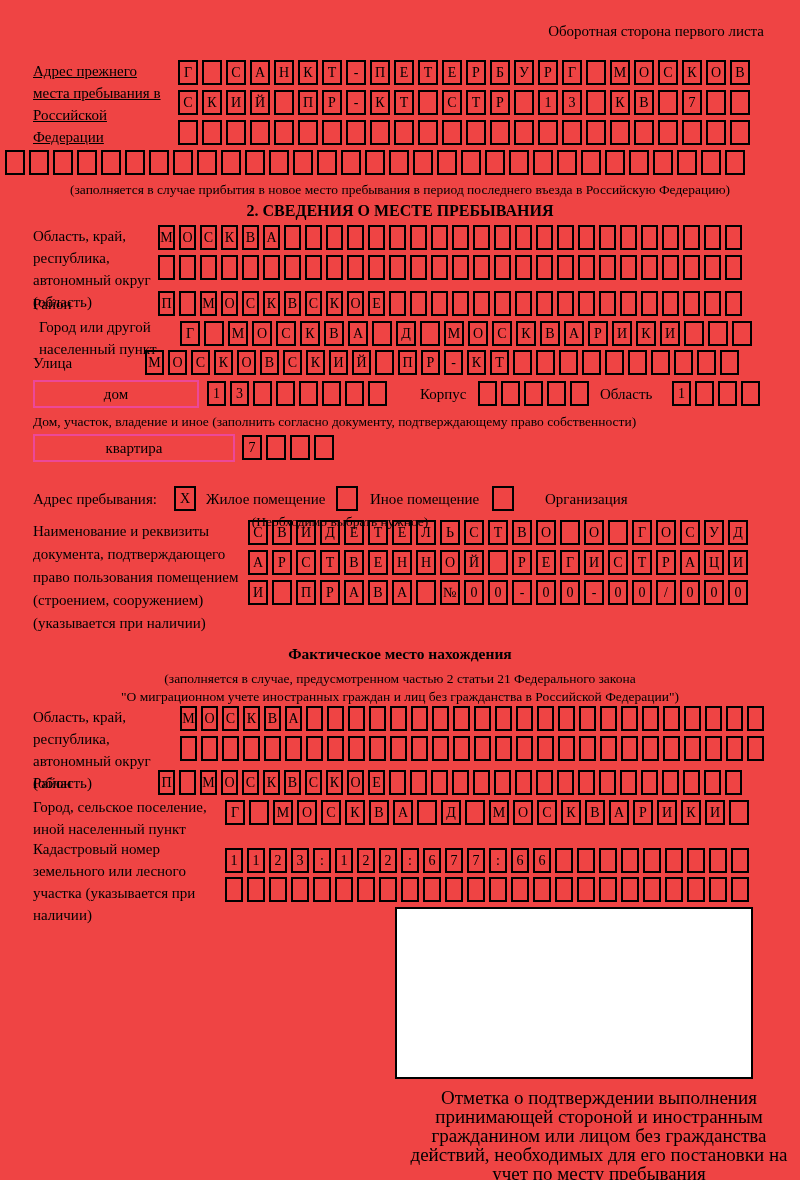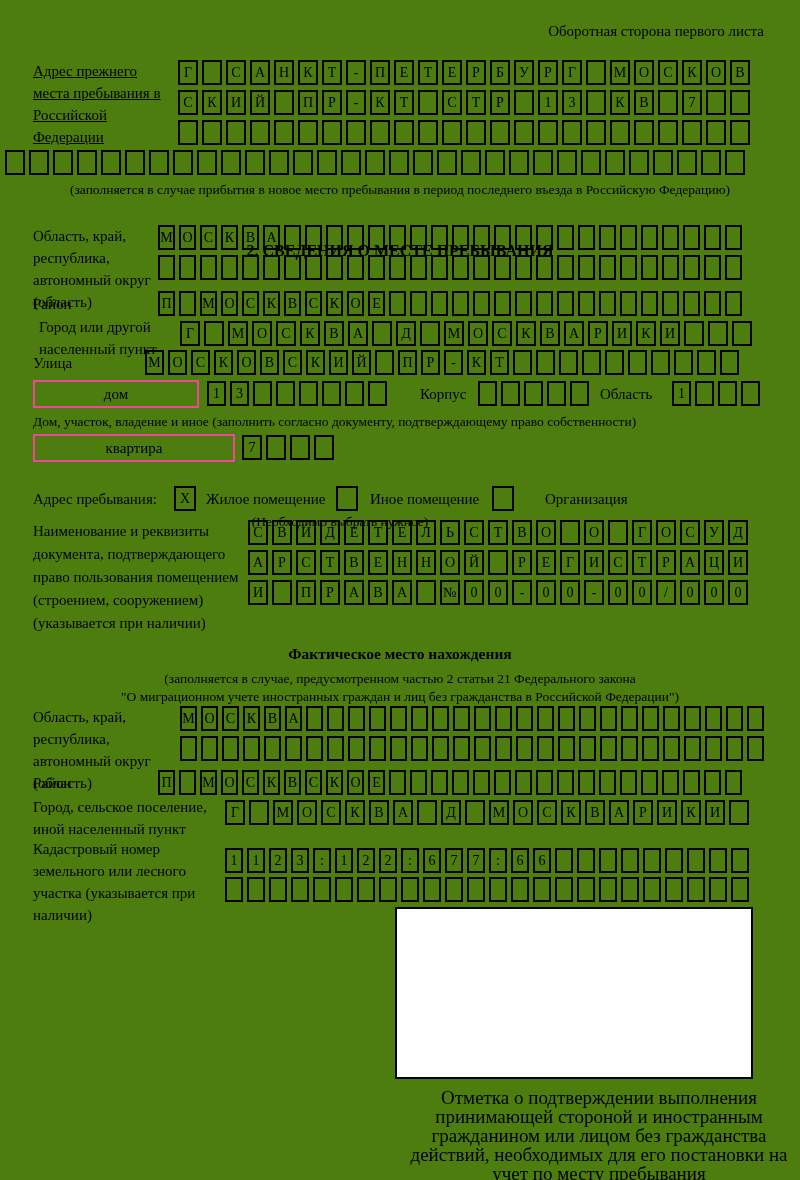--- a/index.html
+++ b/index.html
@@ -1,20 +1,20 @@
 <!DOCTYPE html>
 <html><head>
 <meta charset="utf-8">
 <style>
   * { margin:0; padding:0; box-sizing:border-box; }
   html,body { background:#fff; }
   .page {
     position:relative;
     width:800px; height:1180px;
-    background:#4d7c0f; color:#000;
+    background:#ef4444; color:#000;
     font-family:"Liberation Serif","DejaVu Serif",serif;
     overflow:hidden;
   }
   .abs { position:absolute; }
   .lbl { font-size:15px; line-height:22px; }
   .note { font-size:13.5px; line-height:18px; }
   .center { text-align:center; width:100%; }
   .bold { font-weight:bold; }
   .cells { display:flex; gap:4px; }
   .cell {
@@ -153,21 +153,21 @@
       <span class="cell"></span>
       <span class="cell"></span>
       <span class="cell"></span>
       <span class="cell"></span>
       <span class="cell"></span>
       <span class="cell"></span>
       <span class="cell"></span>
     </div>
   <div class="abs note center" style="top:181px; left:0;">(заполняется в случае прибытия в новое место пребывания в период последнего въезда в Российскую Федерацию)</div>
 
-  <div class="abs center bold" style="top:202px; left:0; font-size:16px;margin-top:40px;">2. СВЕДЕНИЯ О МЕСТЕ ПРЕБЫВАНИЯ</div>
+  <div class="abs center bold" style="top:202px; left:0; font-size:16px;">2. СВЕДЕНИЯ О МЕСТЕ ПРЕБЫВАНИЯ</div>
 
   <div class="abs lbl" style="top:225px; left:33px; width:122px;">Область, край, республика, автономный округ (область)</div>
   <div class="abs cells w17" style="top:225px; left:158px;">
       <span class="cell">М</span>
       <span class="cell">О</span>
       <span class="cell">С</span>
       <span class="cell">К</span>
       <span class="cell">В</span>
       <span class="cell">А</span>
       <span class="cell"></span>

